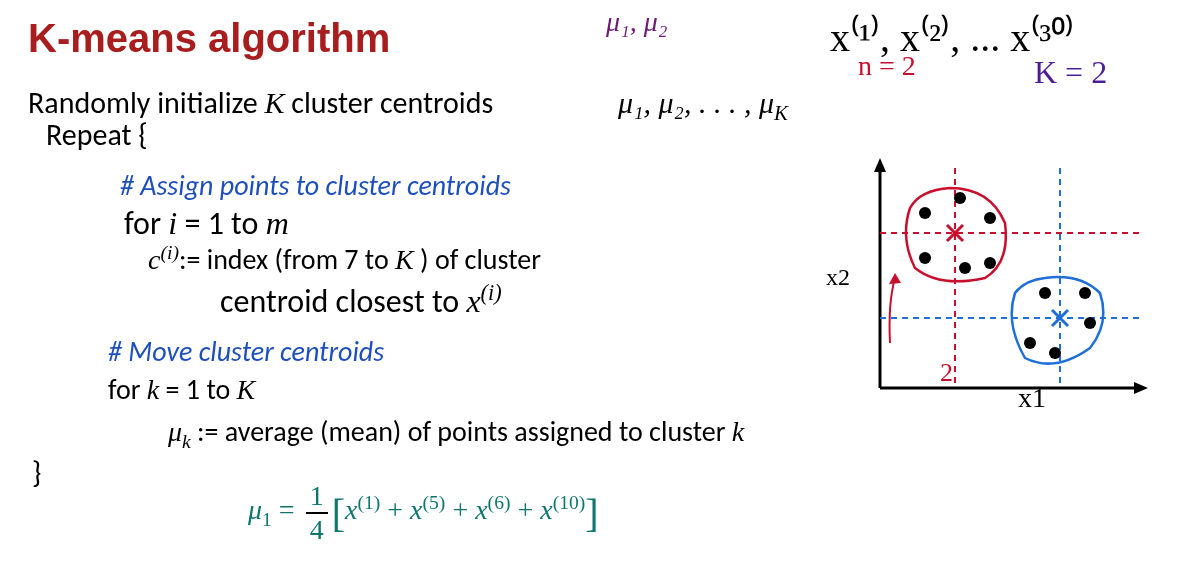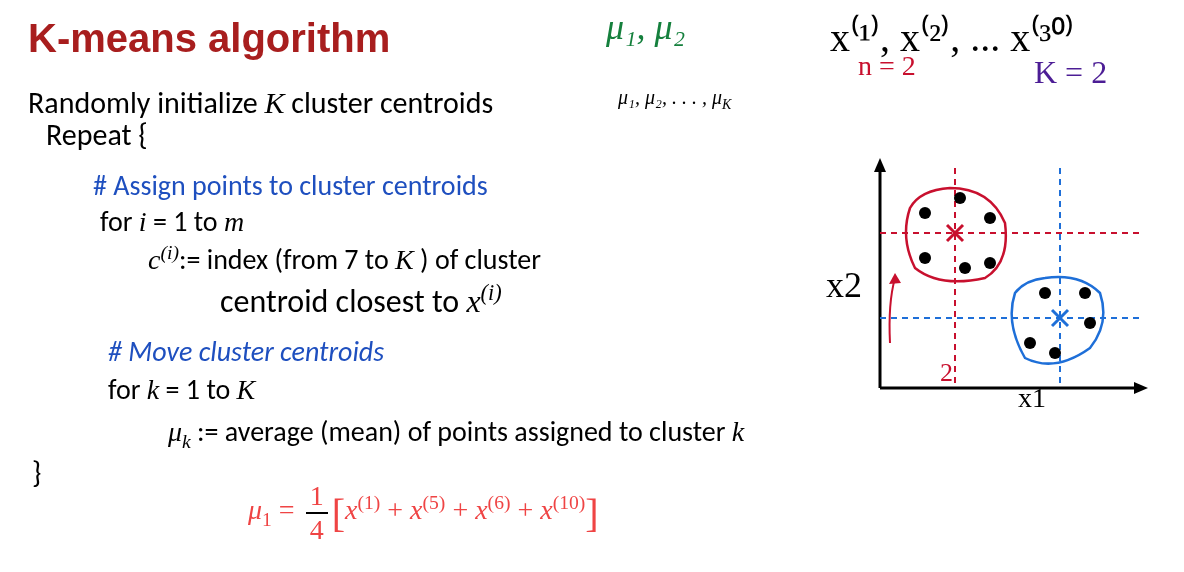--- a/index.html
+++ b/index.html
@@ -24,44 +24,45 @@
       position: absolute;
       left: 28px;
       top: 84px;
       font-size: 30px;
       color: #000;
     }
     .mu-list {
       position: absolute;
       left: 618px;
       top: 86px;
-      font-size: 20px;
+      font-size: 30px;
       color: #000;
       font-family: 'Times New Roman', serif;
       font-style: italic;
     }
     .repeat {
       position: absolute;
       left: 46px;
       top: 116px;
       font-size: 30px;
       color: #000;
     }
     .comment1 {
       position: absolute;
-      left: 93px;
+      left: 120px;
       top: 168px;
       font-size: 28px;
       color: #1e4fbf;
+      font-style: italic;
     }
     .for1 {
       position: absolute;
-      left: 100px;
+      left: 124px;
       top: 204px;
-      font-size: 28px;
+      font-size: 32px;
       color: #000;
     }
     .ci-line {
       position: absolute;
       left: 148px;
       top: 242px;
       font-size: 28px;
       color: #000;
     }
     .ci-line2 {
@@ -98,30 +99,30 @@
       left: 32px;
       top: 454px;
       font-size: 30px;
       color: #000;
     }
     .mu1-formula {
       position: absolute;
       left: 248px;
       top: 480px;
       font-size: 28px;
-      color: #ef4444;
+      color: #0f766e;
       font-family: 'Times New Roman', serif;
     }
     .mathit { font-family: 'Times New Roman', serif; font-style: italic; }
     .hw-mu {
       position: absolute;
       left: 606px;
       top: 6px;
-      font-size: 36px;
-      color: #15803d;
+      font-size: 28px;
+      color: #701a75;
       font-family: 'Times New Roman', serif;
       font-style: italic;
     }
     .hw-x {
       position: absolute;
       left: 830px;
       top: 8px;
       font-size: 40px;
       color: #000;
       font-family: 'Comic Sans MS', cursive;
@@ -146,21 +147,21 @@
       position: absolute;
       left: 830px;
       top: 148px;
       width: 320px;
       height: 260px;
     }
     .x2-label {
       position: absolute;
       left: 826px;
       top: 264px;
-      font-size: 36px;
+      font-size: 24px;
       font-family: 'Comic Sans MS', cursive;
     }
     .x1-label {
       position: absolute;
       left: 1018px;
       top: 382px;
       font-size: 28px;
       font-family: 'Comic Sans MS', cursive;
     }
     .two-label {

